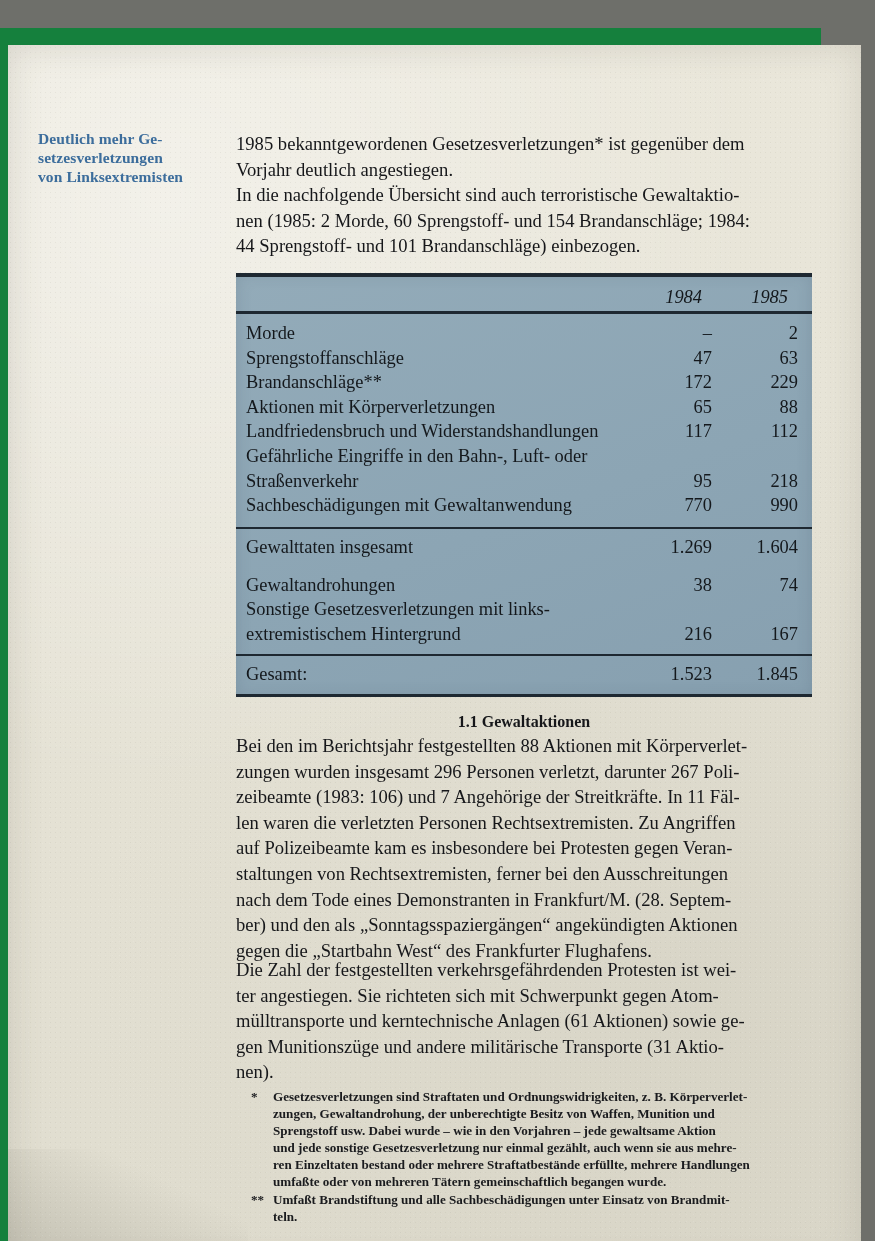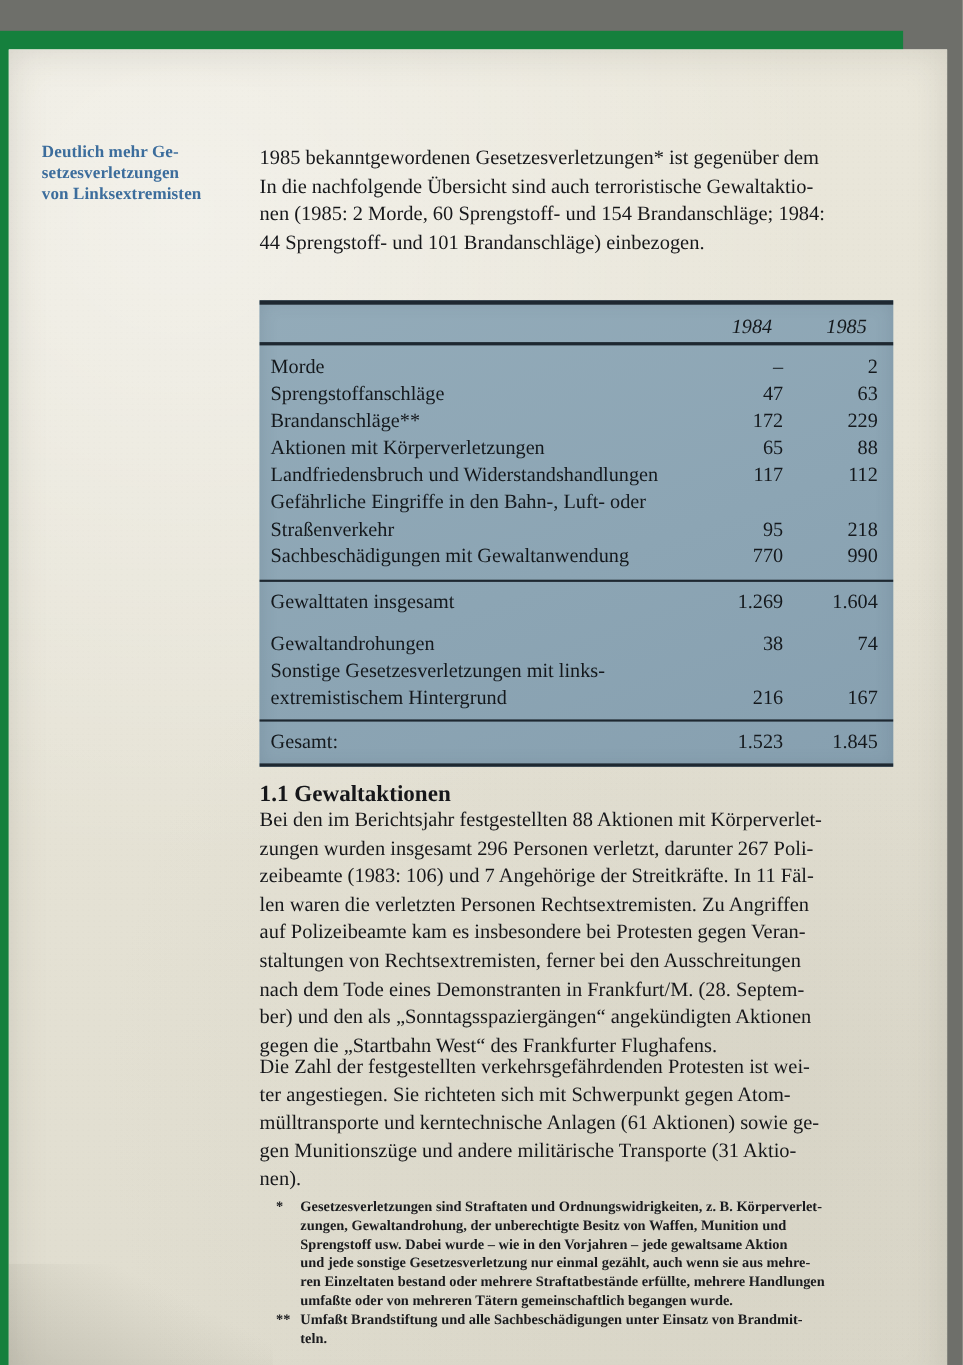--- a/index.html
+++ b/index.html
@@ -132,23 +132,24 @@
   .trow .v {
     width: 86px;
     text-align: right;
     font-variant-numeric: lining-nums;
   }
   .trow .v.v2 { padding-right: 14px; }
 
   
   #sec-head {
     top: 665px;
-    font-size: 21px;
+    font-size: 16px;
     font-weight: bold;
     line-height: 23px;
+    text-align: center;
   }
   #para1 { top: 688px; }
   #para2 { top: 912px; }
 
   
   #footnotes {
     left: 243px;
     top: 1043px;
     width: 562px;
     font-size: 13.1px;
@@ -182,20 +183,21 @@
   <div id="page">
 
     <div class="layer" id="margin-note">
       <div>Deutlich mehr Ge-</div>
       <div>setzesverletzungen</div>
       <div>von Linksextremisten</div>
     </div>
 
     <div class="layer col body-text" id="intro-block">
       <span class="ln">1985 bekanntgewordenen Gesetzesverletzungen* ist gegenüber dem</span>
+      <span class="ln">Vorjahr deutlich angestiegen.</span>
       <span class="ln">In die nachfolgende Übersicht sind auch terroristische Gewaltaktio-</span>
       <span class="ln">nen (1985: 2 Morde, 60 Sprengstoff- und 154 Brandanschläge; 1984:</span>
       <span class="ln">44 Sprengstoff- und 101 Brandanschläge) einbezogen.</span>
     </div>
 
     <div class="layer" id="stats-table">
       <div class="rule-top"></div>
 
       <div class="thead-row">
         <div class="spacer"></div>

